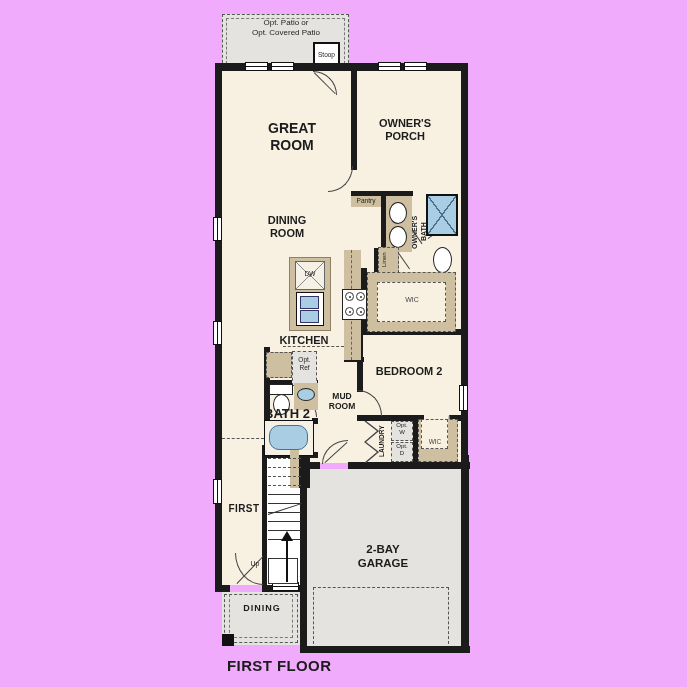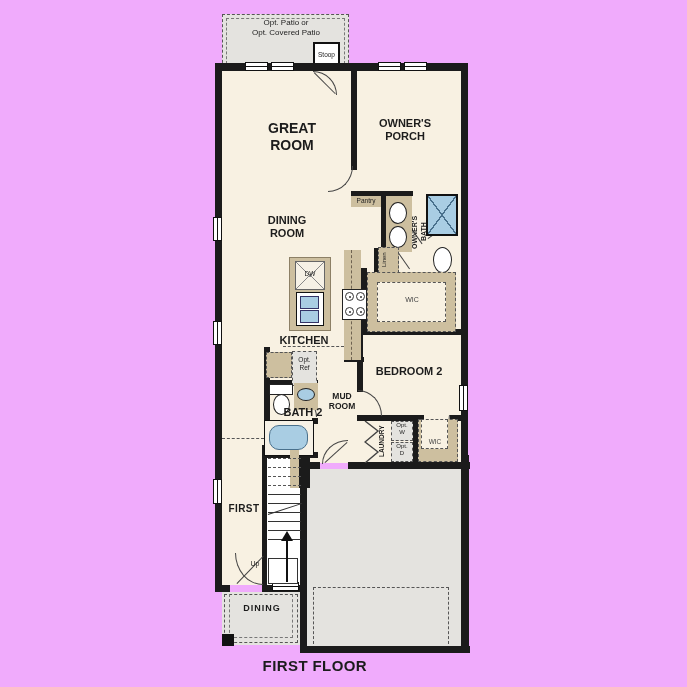--- a/index.html
+++ b/index.html
@@ -156,21 +156,21 @@
   <div class="a tan dash" style="left:266px;top:352px;width:26px;height:26px"></div>
   <div class="a" style="left:268px;top:384px;width:26px;height:31px">
     <div class="a" style="left:1px;top:0;width:24px;height:11px;border:1.3px solid #222;background:#fff"></div>
     <div class="a oval" style="left:5px;top:10px;width:17px;height:21px"></div>
   </div>
   <div class="a tan" style="left:294px;top:383px;width:24px;height:27px"></div>
   <div class="a boval" style="left:297px;top:388px;width:18px;height:13px"></div>
   <div class="a frame" style="left:264px;top:420px;width:50px;height:36px">
     <div class="a" style="left:4px;top:4px;width:39px;height:25px;background:var(--fixture,#a9cde3);border:1px solid #49708c;border-radius:10px"></div>
   </div>
-  <div class="a lbl" style="left:280px;top:406px;width:46px;font-size:11px">BATH 2</div>
+  <div class="a lbl" style="left:264px;top:406px;width:46px;font-size:13px">BATH 2</div>
 
   <svg class="a" style="left:364px;top:421px" width="16" height="42">
     <polyline points="1,0 14,10 1,21 14,31 1,42" fill="none" stroke="#444" stroke-width="1.4"></polyline>
   </svg>
   <div class="a lbl vtext" style="left:378px;top:419px;width:12px;height:44px;font-size:6.5px">LAUNDRY</div>
   <div class="a out dash" style="left:391px;top:421px;width:22px;height:20px"></div>
   <div class="a lbl sm" style="left:391px;top:422px;width:22px;font-size:6px">Opt.
 W</div>
   <div class="a out dash" style="left:391px;top:442px;width:22px;height:20px"></div>
   <div class="a lbl sm" style="left:391px;top:443px;width:22px;font-size:6px">Opt.
@@ -208,17 +208,19 @@
 ROOM</div>
   <div class="a lbl" style="left:370px;top:117px;width:70px;font-size:11px">OWNER'S
 PORCH</div>
   <div class="a lbl" style="left:254px;top:214px;width:66px;font-size:11px">DINING
 ROOM</div>
   <div class="a lbl" style="left:276px;top:334px;width:56px;font-size:11px">KITCHEN</div>
   <div class="a lbl" style="left:362px;top:365px;width:94px;font-size:11px">BEDROOM 2</div>
   <div class="a lbl" style="left:321px;top:391px;width:42px;font-size:8.5px">MUD
 ROOM</div>
   <div class="a lbl" style="left:225px;top:503px;width:38px;font-size:10px;letter-spacing:.4px">FIRST</div>
+  <div class="a lbl" style="left:345px;top:542px;width:76px;font-size:11.5px">2-BAY
+GARAGE</div>
   <div class="a lbl" style="left:238px;top:603px;width:48px;font-size:9px;letter-spacing:1px">DINING</div>
 
-  <div class="a lbl" style="left:227px;top:657px;width:140px;font-size:15px;text-align:right;letter-spacing:.4px">FIRST FLOOR</div>
+  <div class="a lbl" style="left:227px;top:657px;width:140px;font-size:15px;text-align:left;letter-spacing:.4px">FIRST FLOOR</div>
 
 </div>
 
 </body></html>

